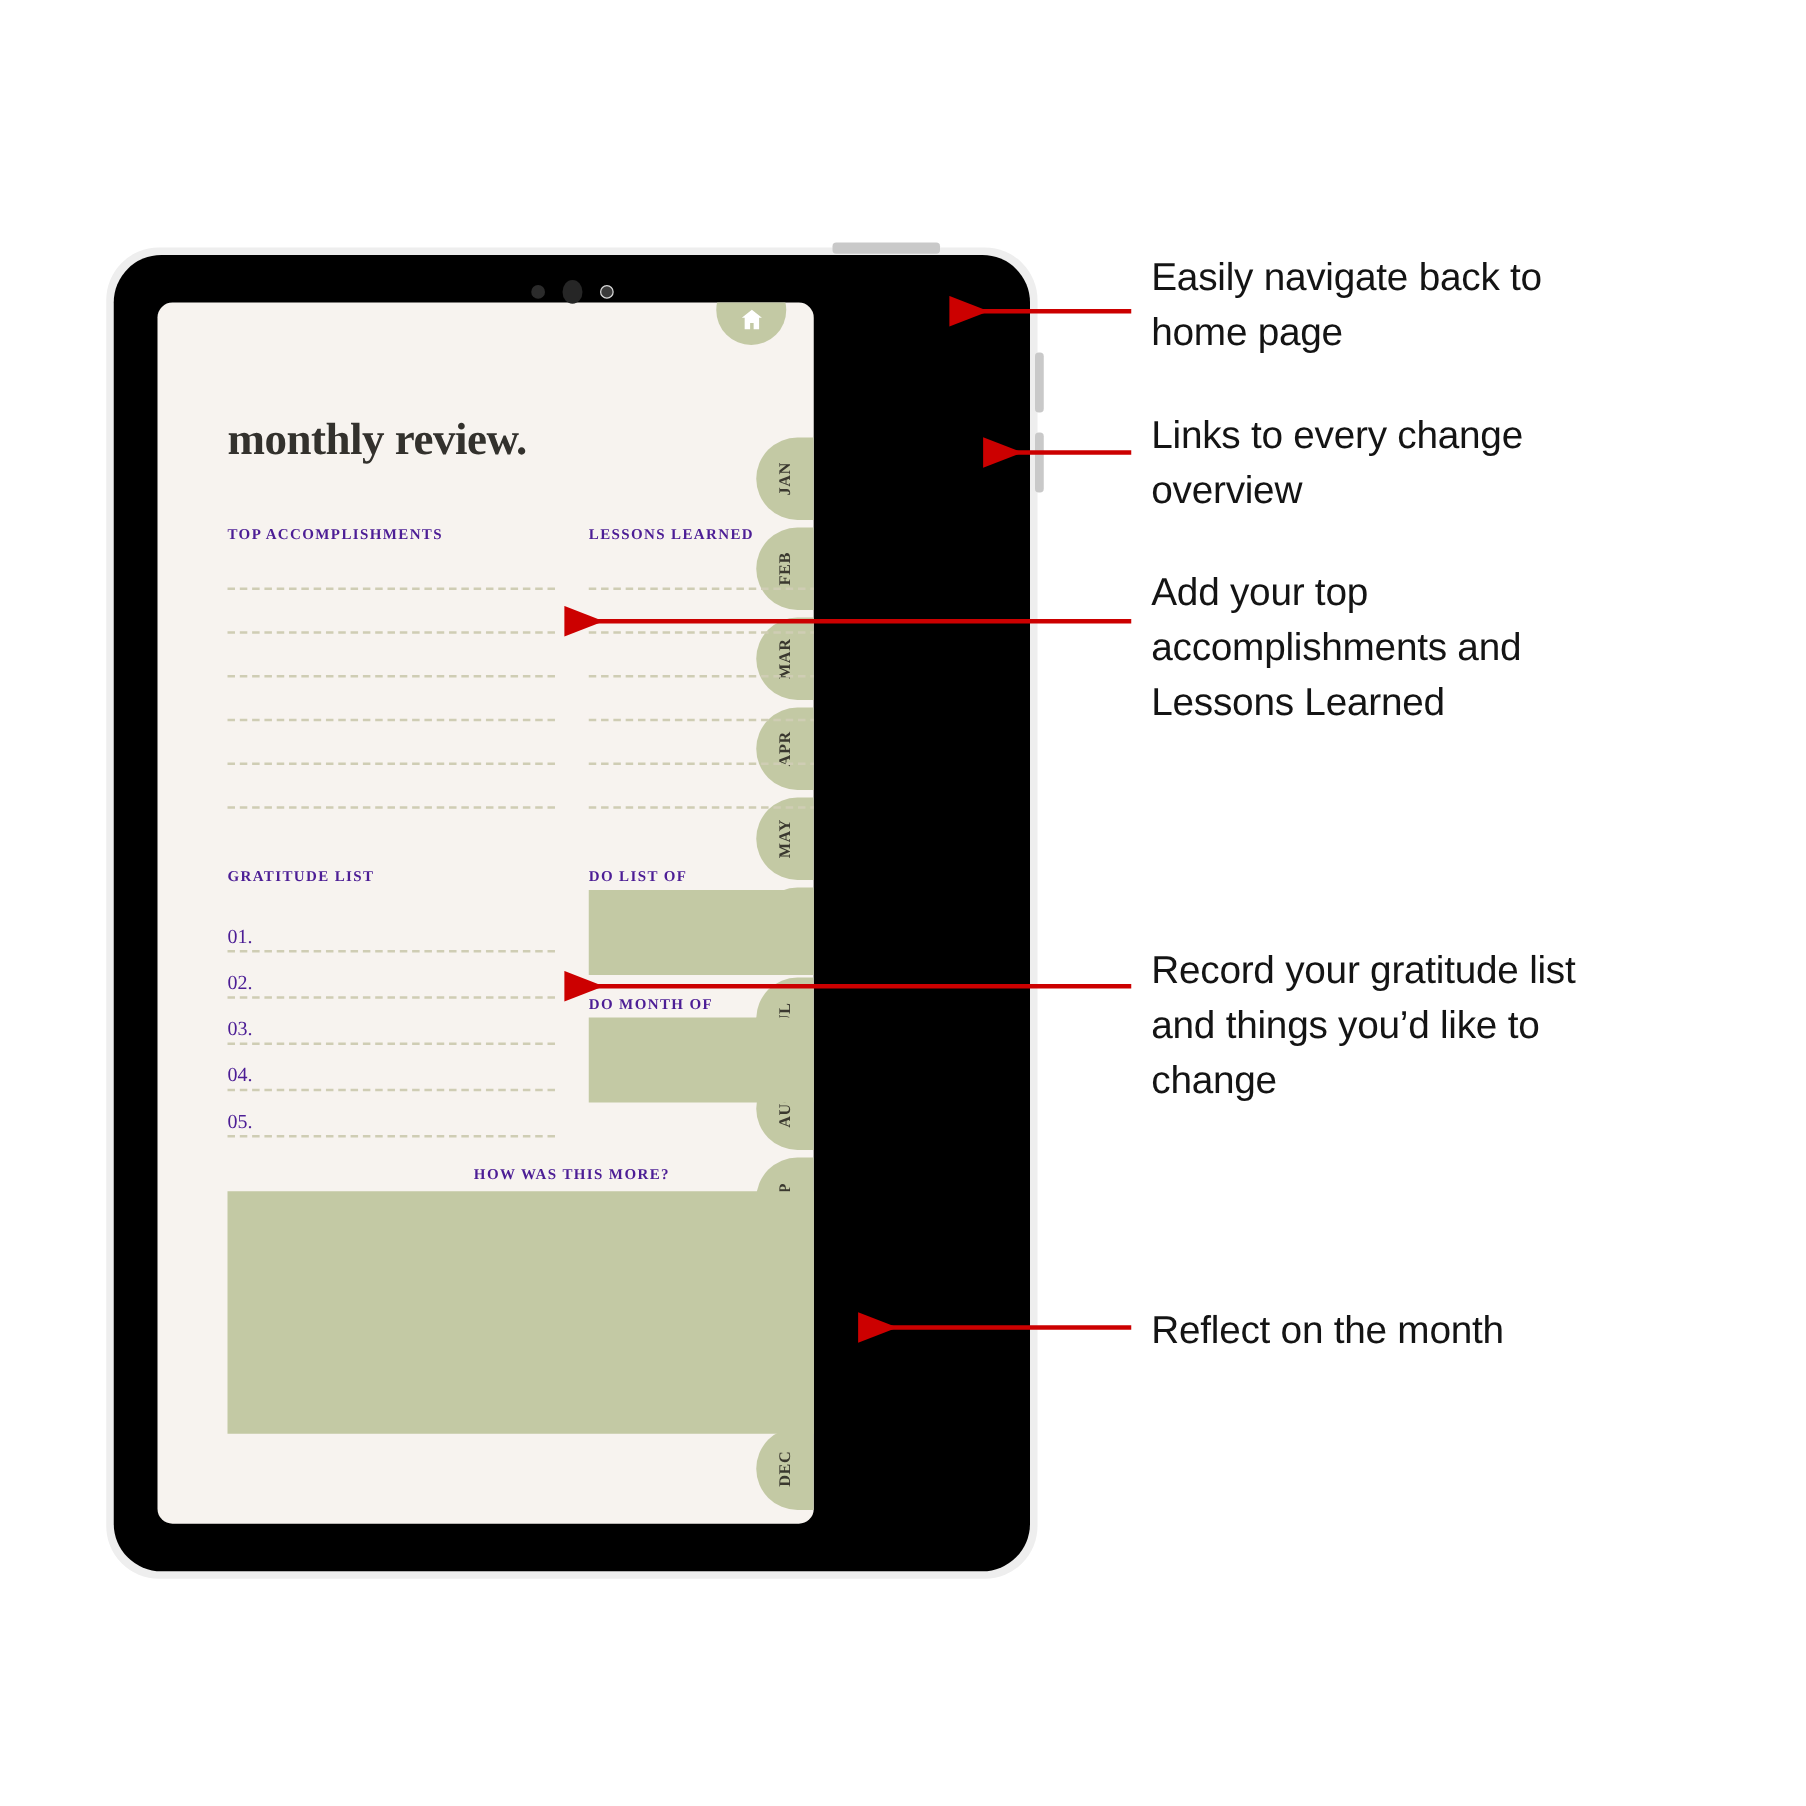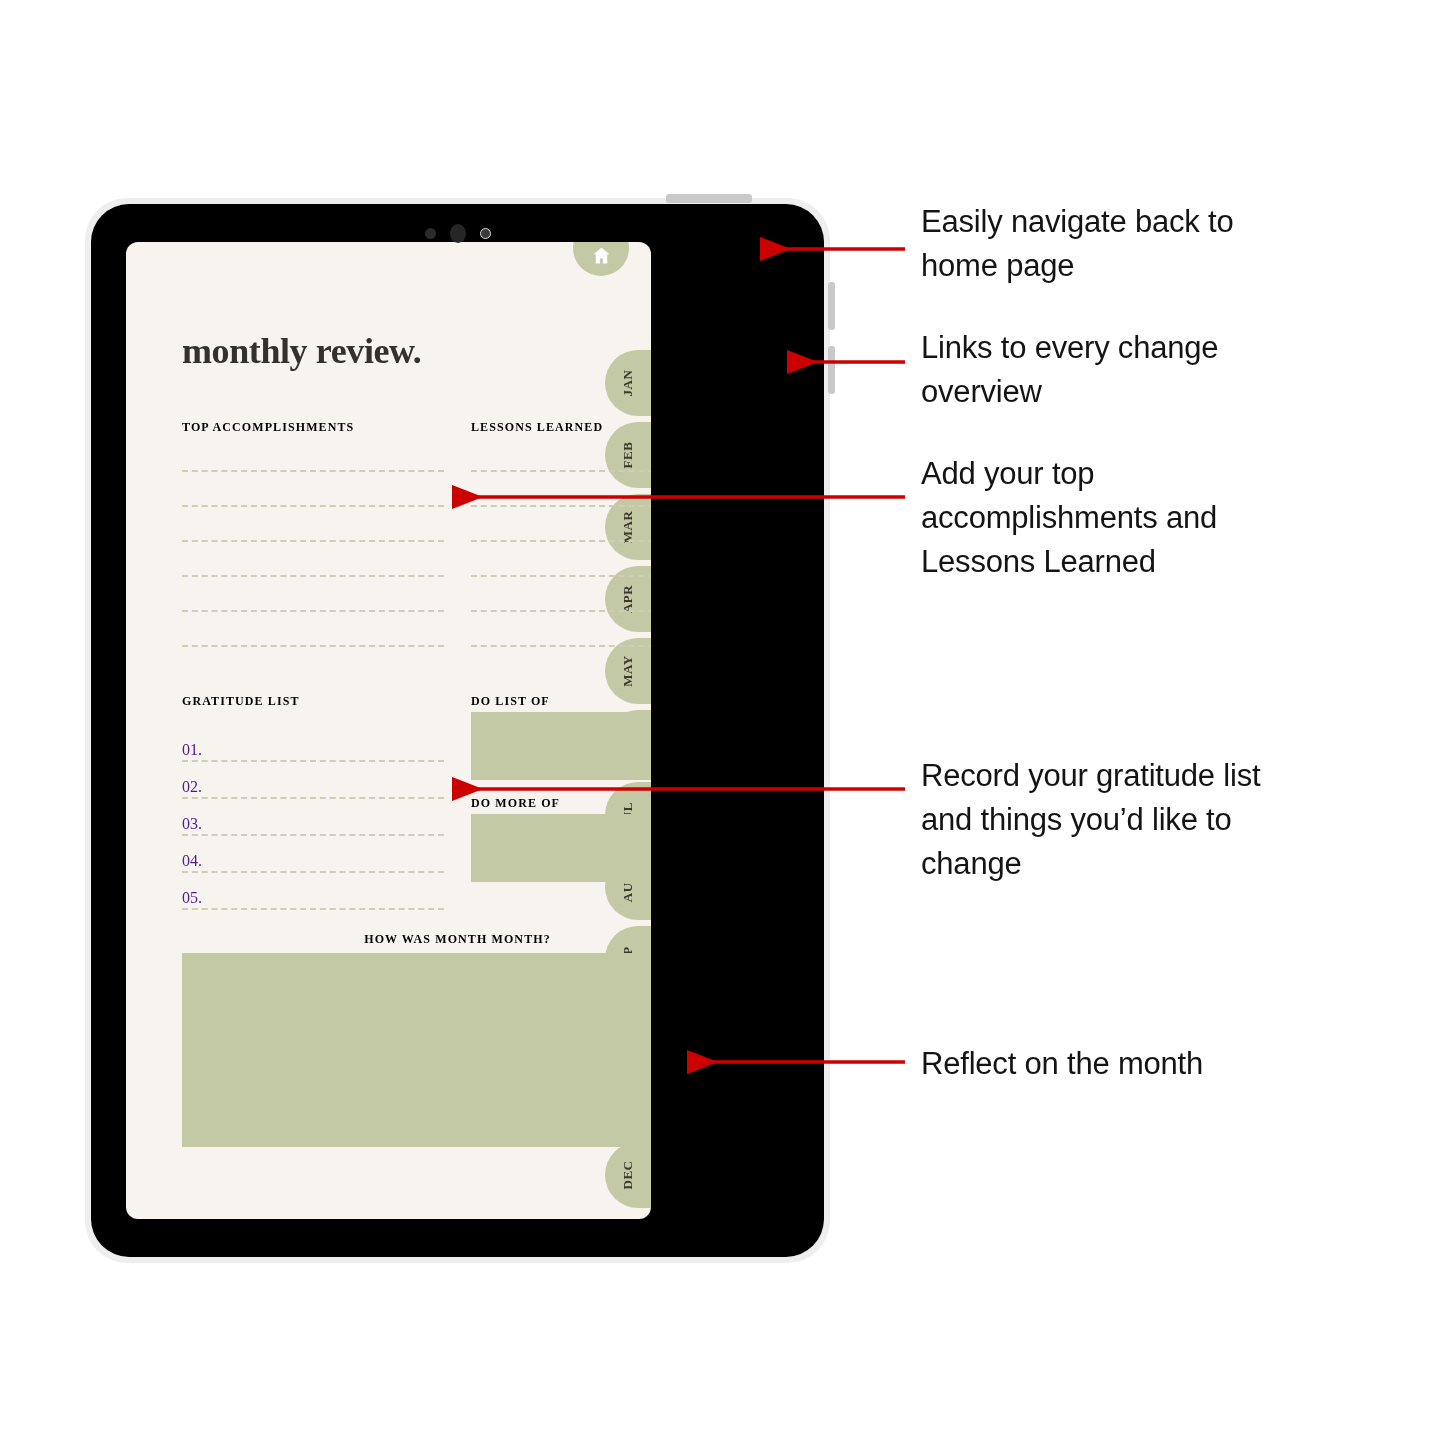--- a/index.html
+++ b/index.html
@@ -105,21 +105,21 @@
     font-size:36px;
     color:#33312d;
     letter-spacing:-0.4px;
   }
 
   .col-head{
     font-family:"Liberation Serif", serif;
     font-weight:700;
     font-size:12px;
     letter-spacing:1.1px;
-    color:#000000;
+    color:#4c1d95;
   }
 
   .lines-wrap{position:absolute;}
   .ruled-line{
     height:0; border-bottom:2px dashed #cfcdb4;
     margin-bottom:33px;
   }
   .col-head-pos{position:absolute;}
   #acc-head{left:56px; top:178px;}
   #les-head{left:345px; top:178px;}
@@ -288,24 +288,24 @@
           <span class="grat-num">04.</span>
         </div>
       <div class="grat-row">
           <span class="grat-num">05.</span>
         </div>
     </div>
 
     <div class="col-head col-head-pos" id="more-head">DO LIST OF</div>
     <div id="do-more-box"></div>
 
-    <div class="col-head col-head-pos" id="less-head">DO MORE OF</div>
+    <div class="col-head col-head-pos" id="less-head">DO MONTH OF</div>
     <div id="do-less-box"></div>
 
-    <div class="col-head" id="month-head">HOW WAS MONTH MONTH?</div>
+    <div class="col-head" id="month-head">HOW WAS THIS MORE?</div>
     <div id="reflect-box"></div>
 
   </div>
 </div>
 
 <svg id="arrows" xmlns="http://www.w3.org/2000/svg">
   <defs>
     <marker id="ah" markerWidth="9" markerHeight="7" refX="8" refY="3.5" orient="auto">
       <polygon points="9 0, 9 7, 0 3.5" fill="#cc0000"></polygon>
     </marker>

